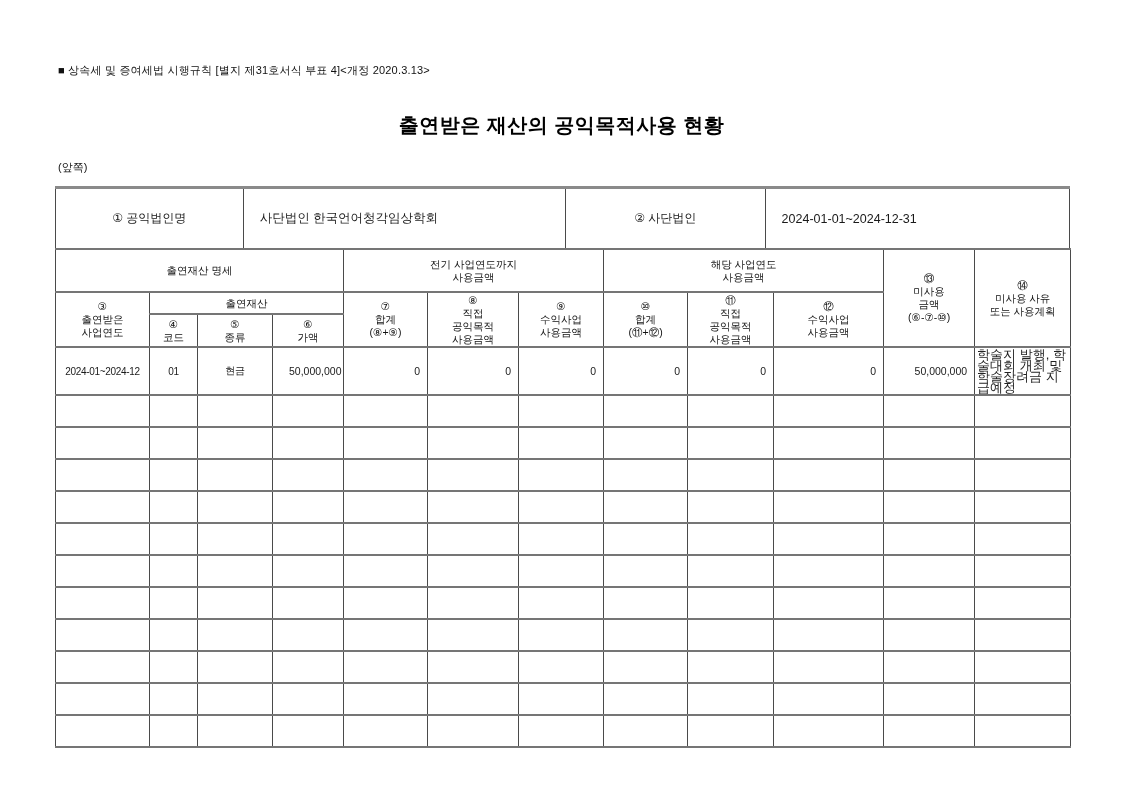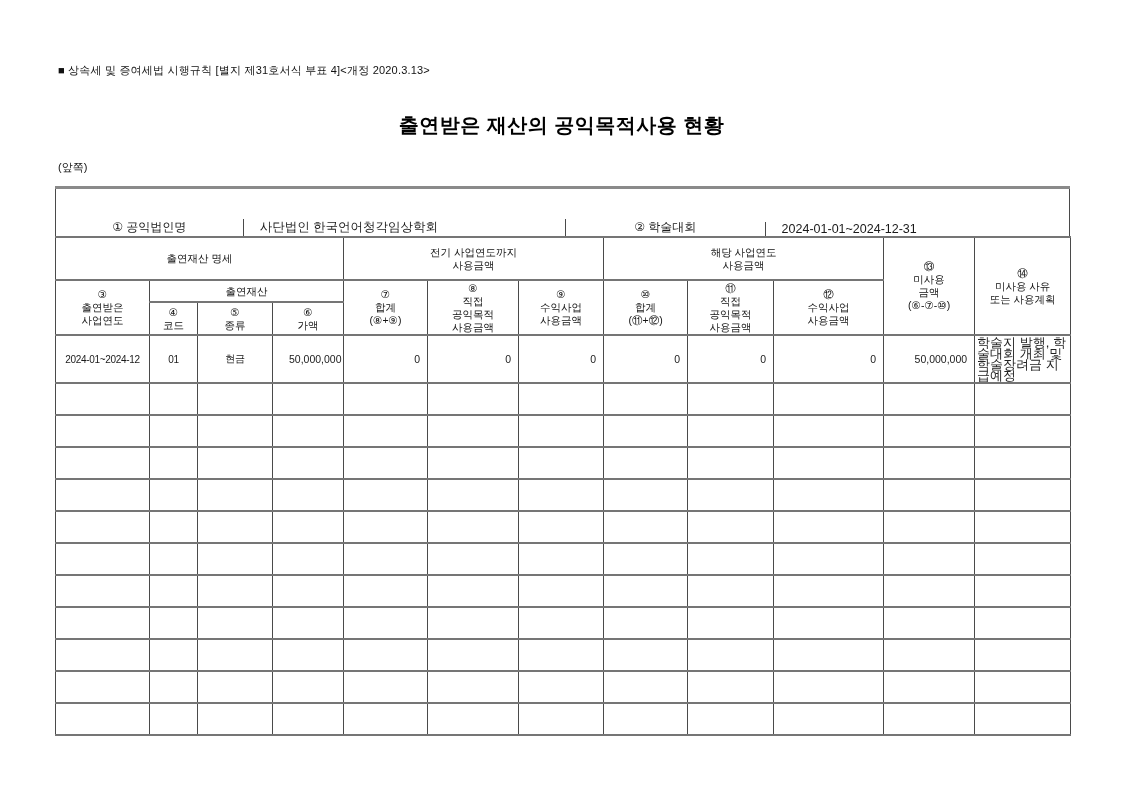--- a/index.html
+++ b/index.html
@@ -45,24 +45,23 @@
   .form-table {
     position: absolute;
     left: 55px; top: 186px;
     width: 1015px;
     border-top: 3px solid #8a8a8a;
     font-size: 11px;
   }
 
   .info-row {
     display: flex;
-    height: 47px;
+    height: 59px;
     border-left: 1px solid #4a4a4a;
     border-right: 1px solid #4a4a4a;
-    align-items: flex-end;
   }
   .info-row .icell {
     display: flex;
     align-items: center;
     justify-content: center;
     font-size: 12px;
     overflow: hidden;
     white-space: nowrap;
   }
   .info-row .icell + .icell { border-left: 1px solid #4a4a4a; }
@@ -119,21 +118,21 @@
 
 <div class="note-line">
   <span>(앞쪽)</span>
 </div>
 
 <div class="form-table">
 
   <div class="info-row">
     <div class="icell w1">① 공익법인명</div>
     <div class="icell w2 ival">사단법인 한국언어청각임상학회</div>
-    <div class="icell w3">② 학술대회</div>
+    <div class="icell w3">② 사단법인</div>
     <div class="icell w4 ival">2024-01-01~2024-12-31</div>
   </div>
 
   <table class="main">
     <colgroup>
       <col style="width:94px">
         <col style="width:48px">
         <col style="width:75px">
         <col style="width:71px">
       <col style="width:84px">

